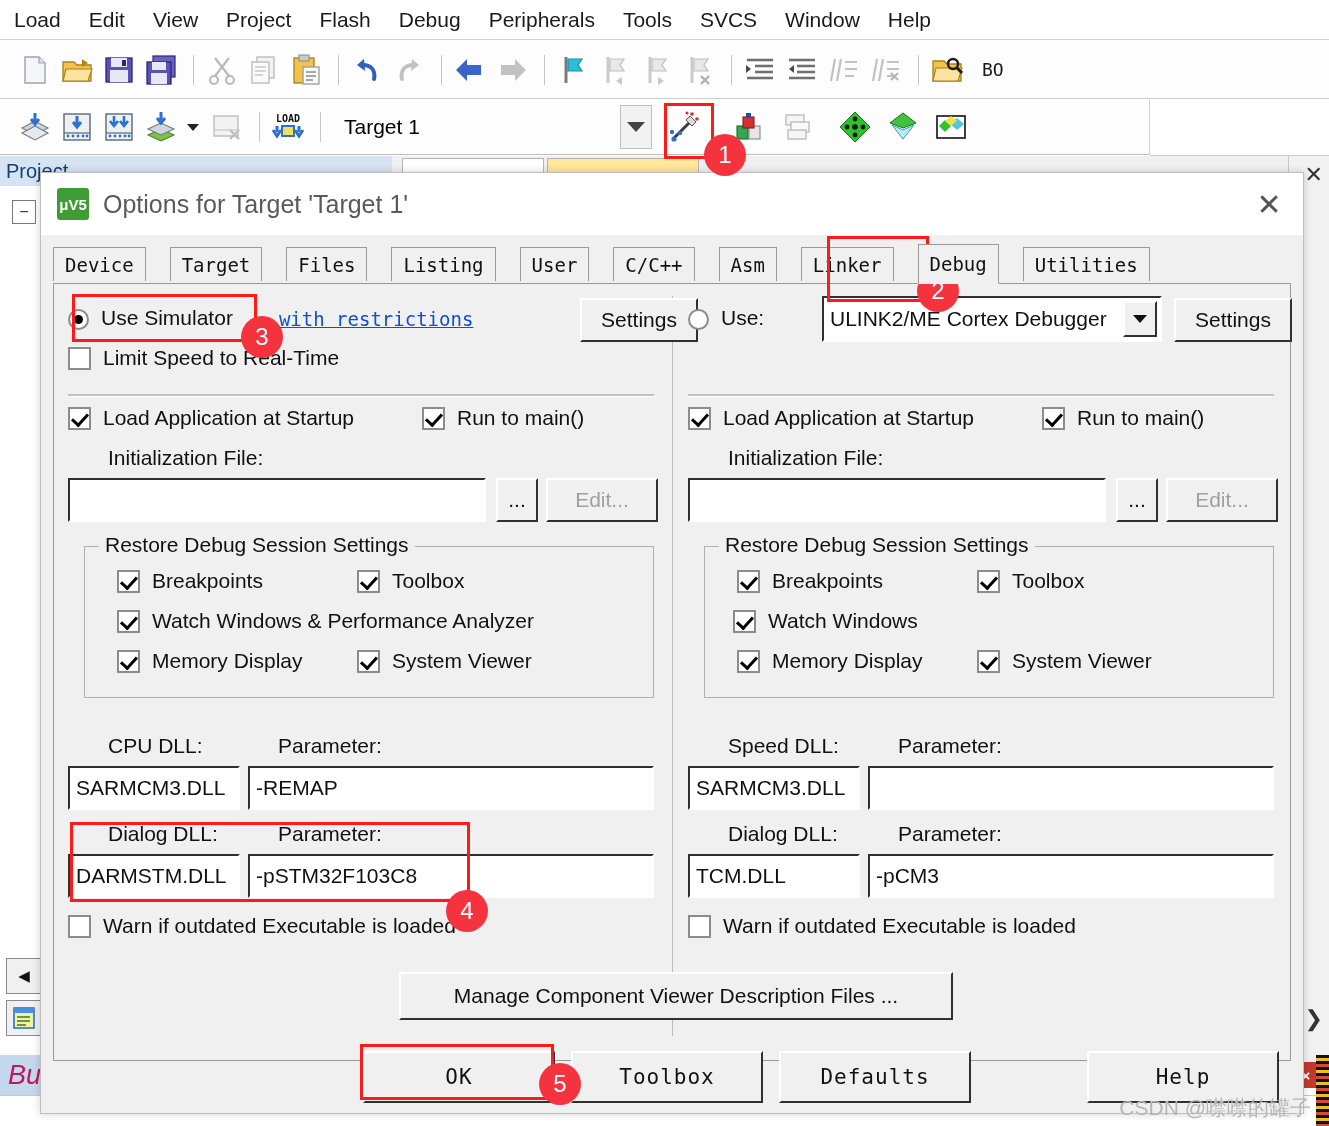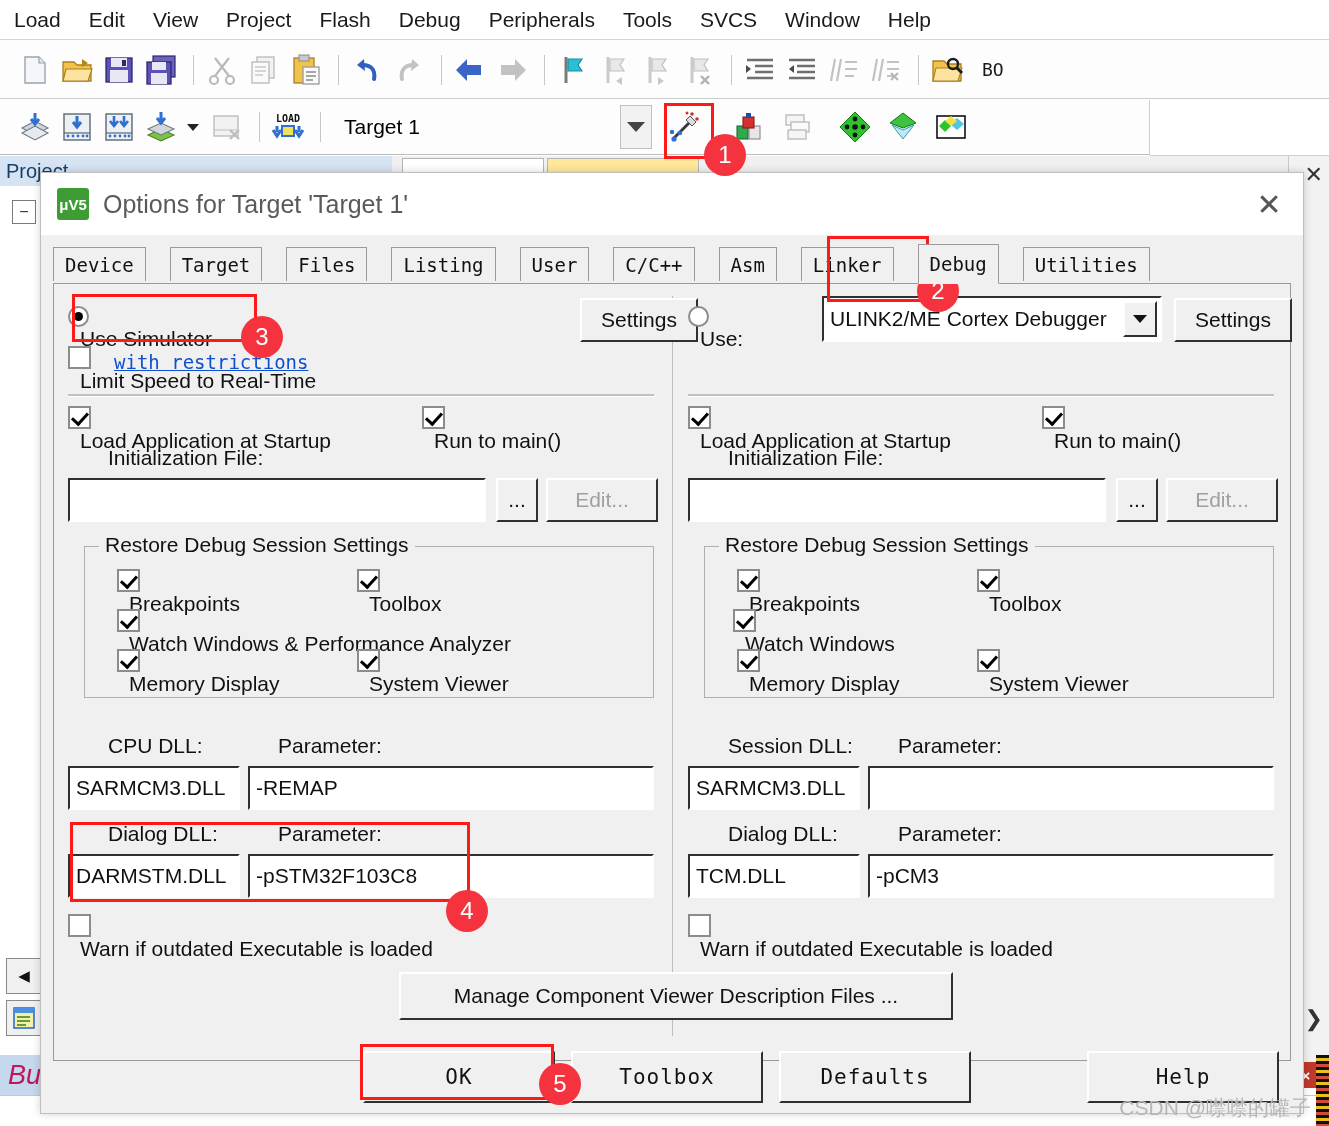--- a/index.html
+++ b/index.html
@@ -78,21 +78,21 @@
   .tab.active{height:40px;background:#f0f0f0;border-bottom:1px solid #f0f0f0;position:relative;z-index:3;}
 
   .panelbody{position:absolute;left:12px;top:110px;width:1238px;height:778px;background:#f0f0f0;border:1px solid #9a9a9a;box-sizing:border-box;}
 
   .vdiv{position:absolute;left:618px;top:12px;width:1px;height:740px;background:#bdbdbd;}
 
   .col{position:absolute;top:0;width:600px;}
   .colL{left:14px;}
   .colR{left:634px;}
 
-  .row{display:flex;align-items:flex-start;flex-direction:column;}
+  .row{display:flex;align-items:flex-end;}
   .lbl{font-size:21px;color:#111;white-space:nowrap;margin-left:40px;}
 
   
   .radio{width:21px;height:21px;border-radius:50%;border:2px solid #8c8c8c;background:#fff;position:relative;flex:none;box-sizing:border-box;cursor:pointer;}
   .radio.on::after{content:"";position:absolute;left:4px;top:4px;width:9px;height:9px;border-radius:50%;background:#000;}
   
   .cb{width:23px;height:23px;border:2px solid #8c8c8c;background:#fff;position:relative;flex:none;box-sizing:border-box;cursor:pointer;}
   .cb.on::after{content:"";position:absolute;left:5px;top:1px;width:7px;height:13px;border:solid #000;border-width:0 3px 3px 0;transform:rotate(42deg);}
 
   .link{font-family:"DejaVu Sans Mono", monospace;font-size:19px;color:#1050d0;text-decoration:underline;cursor:pointer;white-space:nowrap;}
@@ -597,21 +597,21 @@
         <div class="row" style="position:absolute;left:32px;top:102px;">
           <div class="cb on"></div>
           <span class="lbl" style="margin-left:12px;">Memory Display</span>
         </div>
         <div class="row" style="position:absolute;left:272px;top:102px;">
           <div class="cb on"></div>
           <span class="lbl" style="margin-left:12px;">System Viewer</span>
         </div>
       </div>
 
-      <span class="lbl" style="position:absolute;left:0;top:450px;">Session DLL:</span>
+      <span class="lbl" style="position:absolute;left:0;top:450px;">Speed DLL:</span>
       <span class="lbl" style="position:absolute;left:170px;top:450px;">Parameter:</span>
       <div class="inp" style="position:absolute;left:0;top:482px;width:172px;height:44px;">SARMCM3.DLL</div>
       <div class="inp" style="position:absolute;left:180px;top:482px;width:406px;height:44px;"></div>
 
       <span class="lbl" style="position:absolute;left:0;top:538px;">Dialog DLL:</span>
       <span class="lbl" style="position:absolute;left:170px;top:538px;">Parameter:</span>
       <div class="inp" style="position:absolute;left:0;top:570px;width:172px;height:44px;">TCM.DLL</div>
       <div class="inp" style="position:absolute;left:180px;top:570px;width:406px;height:44px;">-pCM3</div>
 
       <div class="row" style="position:absolute;left:0;top:630px;">

